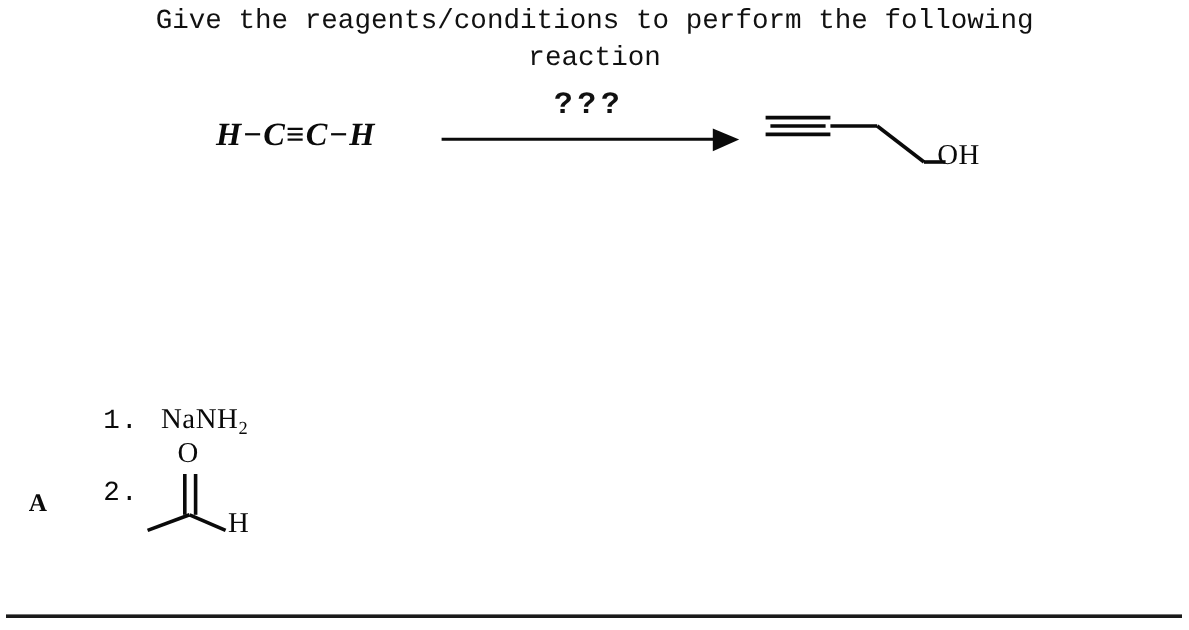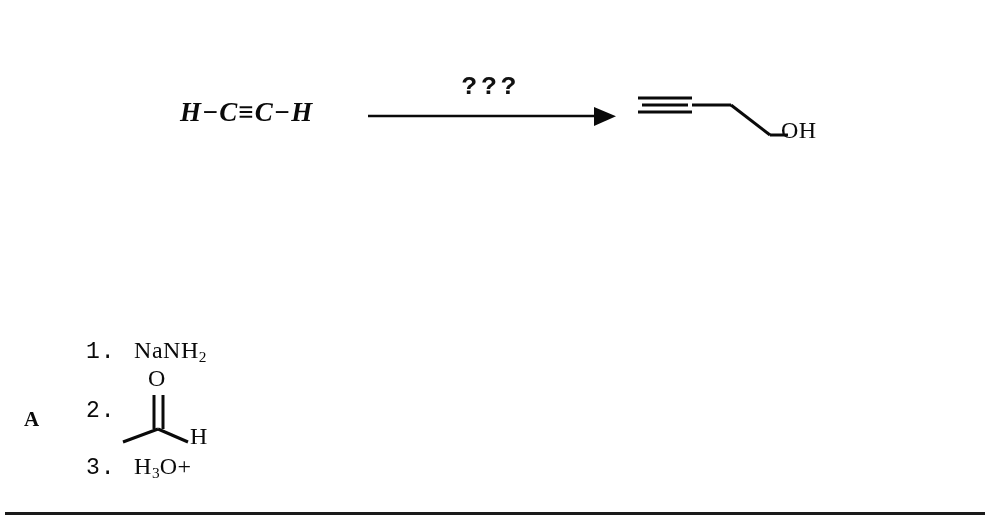--- a/index.html
+++ b/index.html
@@ -113,20 +113,22 @@
     height: 0;
     border-top: 3px solid #1a1a1a;
   }
 
   svg { display: block; overflow: visible; }
 </style>
 </head>
 <body>
 
 <div class="abs" id="question-title">
+  <div>Give the reagents/conditions to perform the following</div>
+  <div>reaction</div>
 </div>
 
 <div class="abs" id="reactant-formula">H−C≡C−H</div>
 
 <div class="abs" id="reaction-arrow-group">
   <div id="arrow-label">???</div>
   <svg width="250" height="30" style="position:absolute; left:0; top:30px;">
     <line x1="2" y1="14" x2="232" y2="14" stroke="#0a0a0a" stroke-width="2.6"></line>
     <polygon points="228,5 250,14.2 228,24" fill="#0a0a0a"></polygon>
   </svg>
@@ -163,24 +165,20 @@
       <line x1="34" y1="2" x2="34" y2="36" stroke="#0a0a0a" stroke-width="3"></line>
       <line x1="43" y1="2" x2="43" y2="36" stroke="#0a0a0a" stroke-width="3"></line>
 
       <line x1="38" y1="36" x2="3" y2="49" stroke="#0a0a0a" stroke-width="3"></line>
 
       <line x1="38" y1="36" x2="68" y2="49" stroke="#0a0a0a" stroke-width="3"></line>
     </svg>
   </div>
   <div class="abs o-label" style="left:190px; top:258px;">H</div>
 
-  <div class="abs reagent-line" style="left:86px; top:288px;">
-    <span class="num">3.</span>
-    <span style="display:inline-block; width:12px;"></span><span>H</span><sub>3</sub><span>O+</span>
-  </div>
 </div>
 
 <div class="abs" style="left:0; top:355px; width:340px; height:160px;">
   
 
   
 
   
   
   

